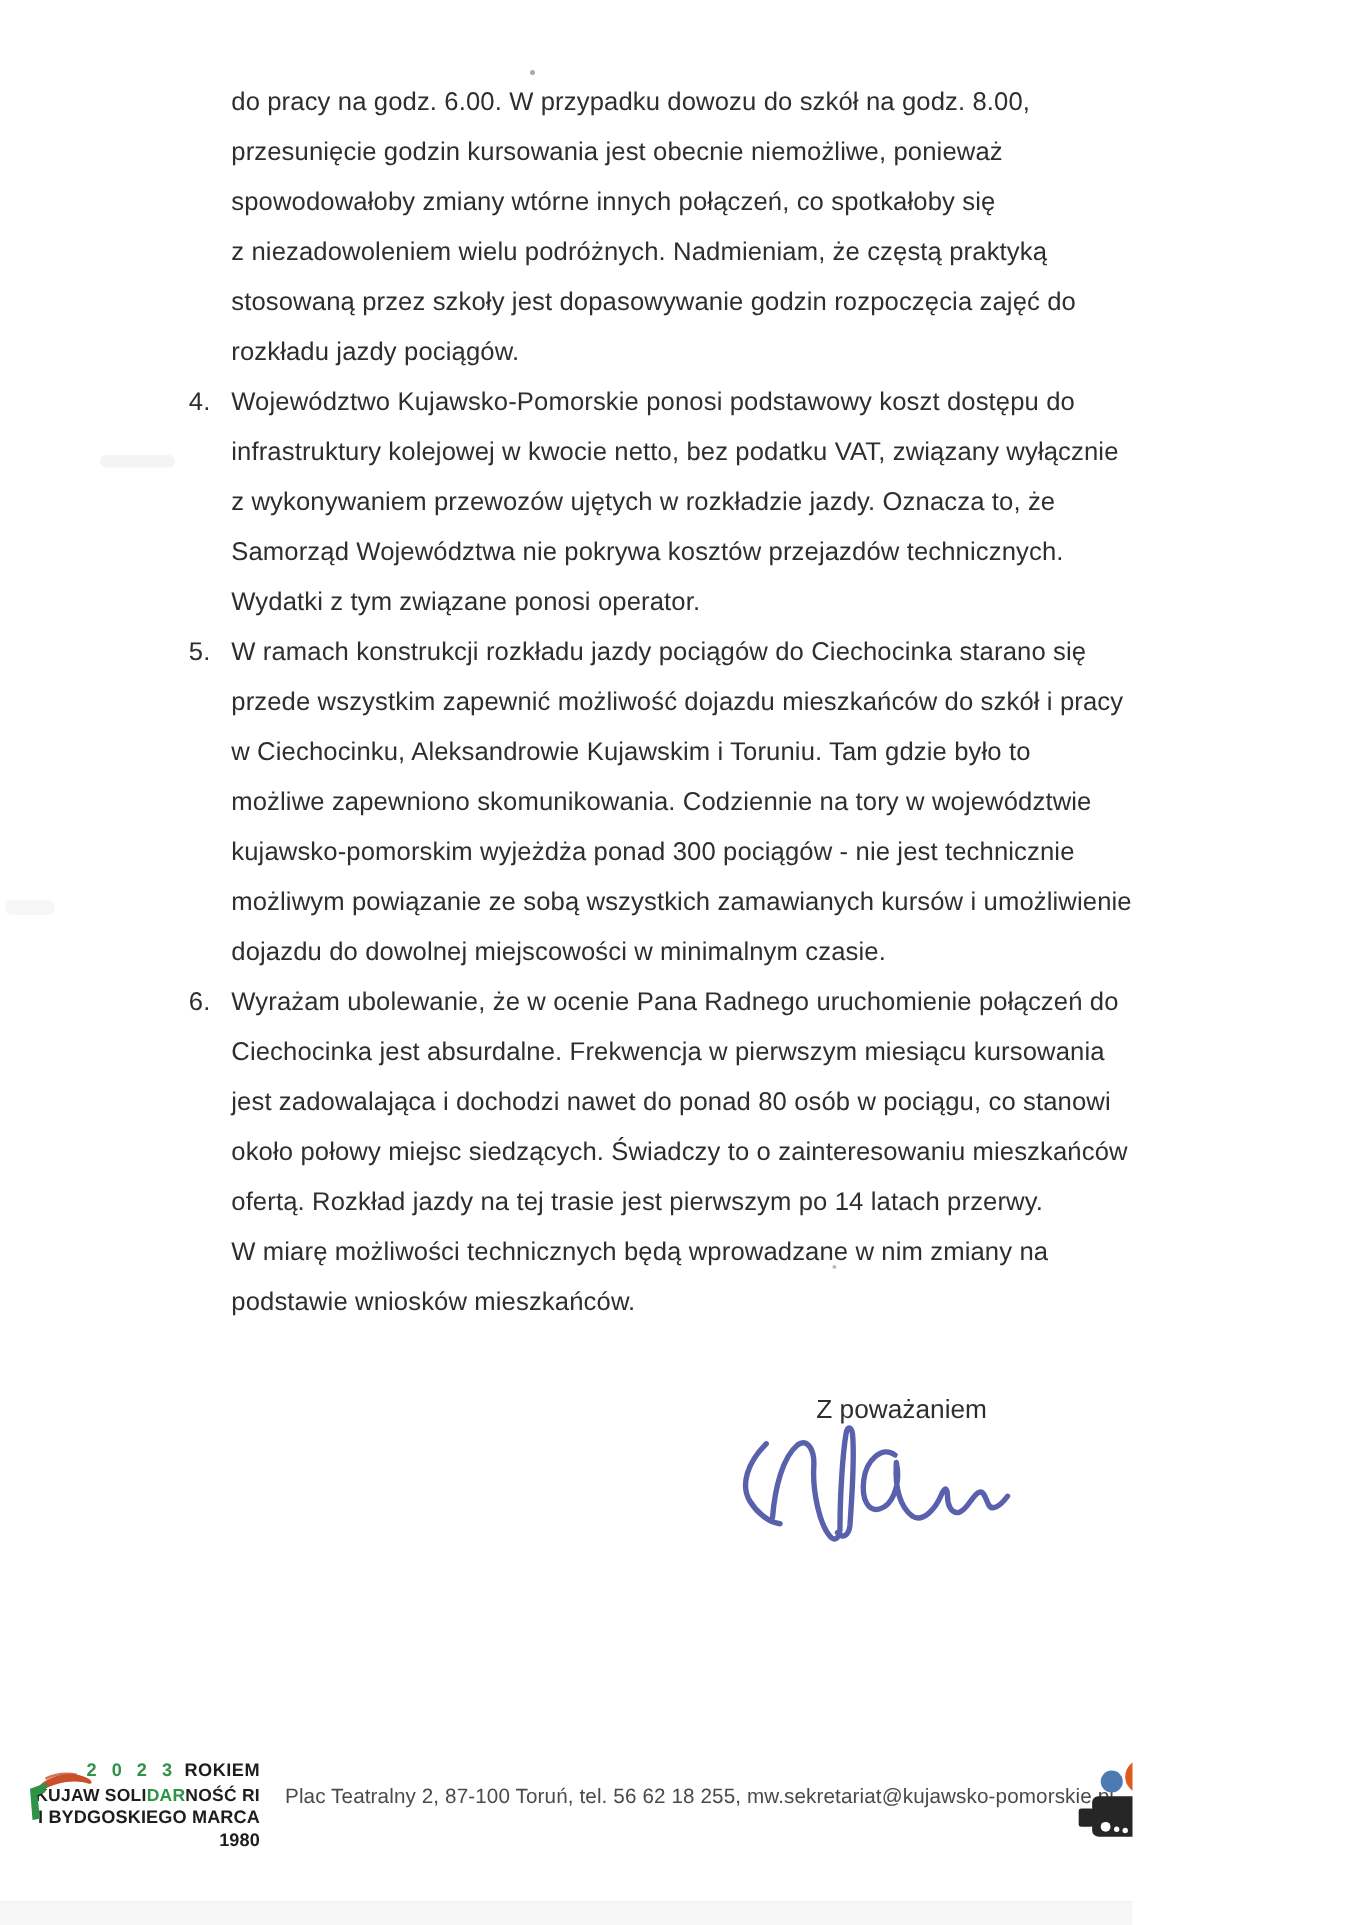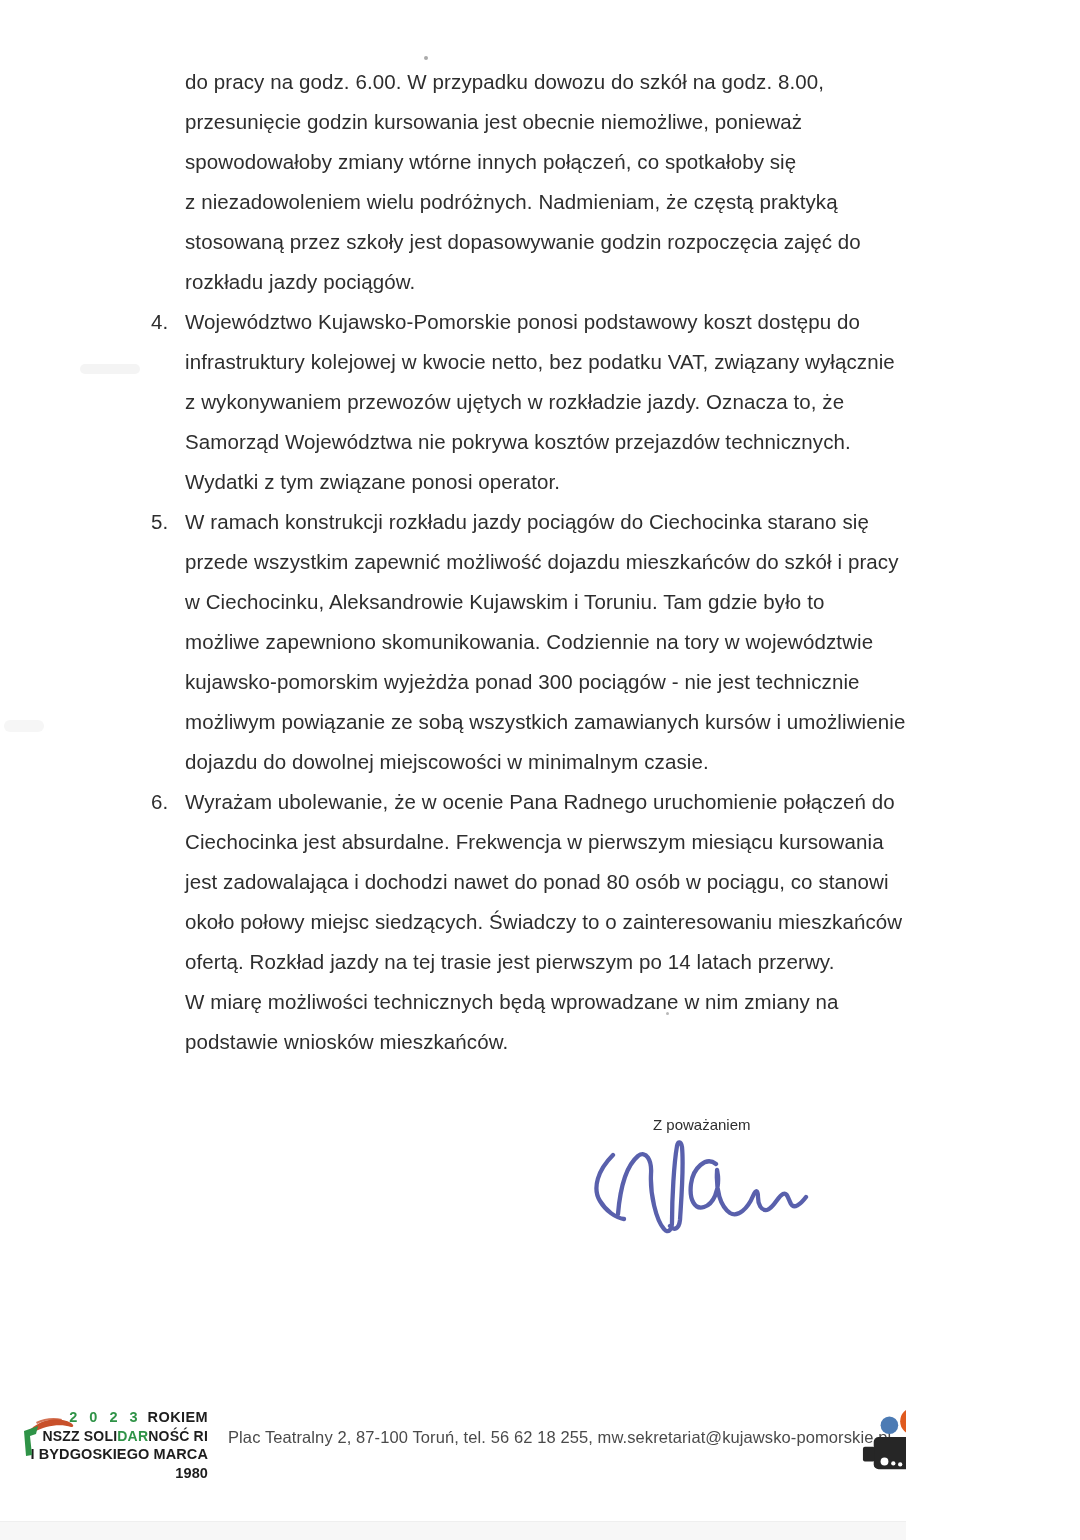--- a/index.html
+++ b/index.html
@@ -20,21 +20,21 @@
     letter-spacing:0.1px;
   }
   .block{position:relative;}
   .lines{white-space:pre-line;}
   .num{
     position:absolute;left:-34px;top:0;
     line-height:40px;
   }
   .closing{
     position:absolute;left:653px;top:1116px;
-    font-size:15px;color:#2e2e2e;
+    font-size:21px;color:#2e2e2e;
   }
   .signature-svg{position:absolute;left:585px;top:1138px;}
   
   .speck{position:absolute;border-radius:50%;}
   
   .footer-left{
     position:absolute;left:22px;top:1408px;width:186px;
     text-align:right;
     font-weight:bold;color:#1d1d1d;
     line-height:18.5px;
@@ -120,21 +120,21 @@
     </g>
   </svg>
 
   <div class="footer-left">
     <svg class="flag-svg" width="56" height="44" viewBox="0 0 56 44">
       <path d="M9 15 C 19 5, 37 2, 49 9 C 52 11, 52 13, 49 13 C 38 9, 23 12, 12 18 C 8 20, 6 18, 9 15 Z" fill="#c8502a"></path>
       <path d="M14 8 C 22 4, 32 3, 40 5 L 39 7 C 31 5, 22 6, 15 10 Z" fill="#c8502a" opacity="0.8"></path>
       <path d="M2 17 L 16 12 L 14 20 L 8 22 L 10 41 L 4 42 Z" fill="#2f9347"></path>
     </svg>
     <div class="sl1"><span class="green spaced">2 0 2 3</span><span>ROKIEM</span></div>
-    <div class="sl2"><span>NSZZ SOLI</span><span class="green">DAR</span><span>NOŚĆ RI</span></div>
+    <div class="sl2"><span>KUJAW SOLI</span><span class="green">DAR</span><span>NOŚĆ RI</span></div>
     <div class="sl3">I BYDGOSKIEGO MARCA 1980</div>
   </div>
 
   <div class="footer-address">Plac Teatralny 2, 87-100 Toruń, tel. 56 62 18 255, mw.sekretariat@kujawsko-pomorskie.pl</div>
 
   <div class="footer-right">
     <svg class="camera-svg" width="98" height="78" viewBox="0 0 100 78">
       <circle cx="30" cy="29" r="9" fill="#4c7bb4"></circle>
       <circle cx="55" cy="25" r="14" fill="#e05a1e"></circle>
       <rect x="14" y="41" width="66" height="33" rx="5" fill="#262626"></rect>

